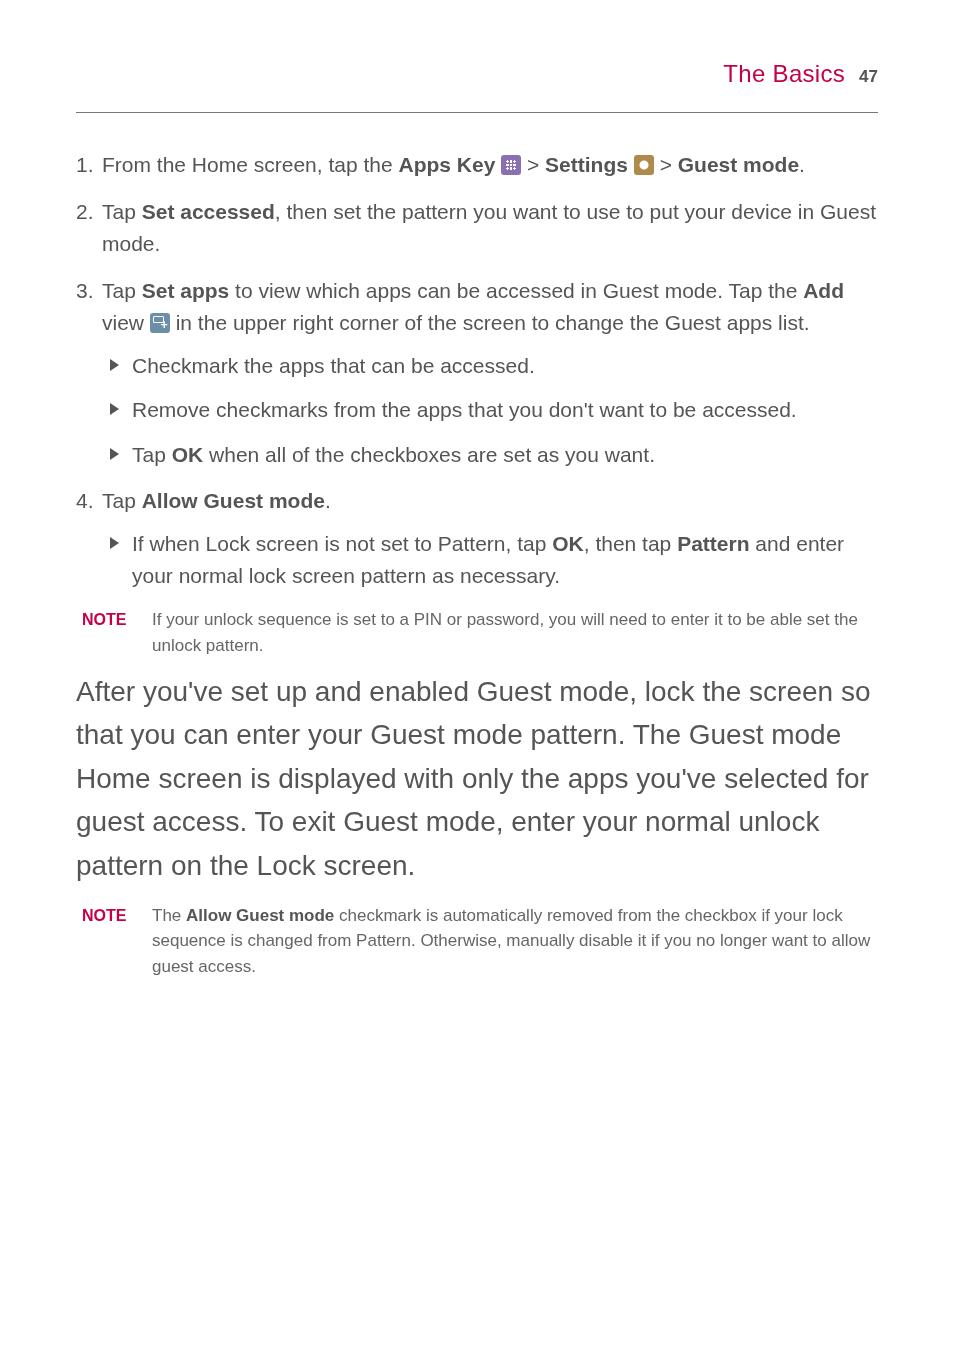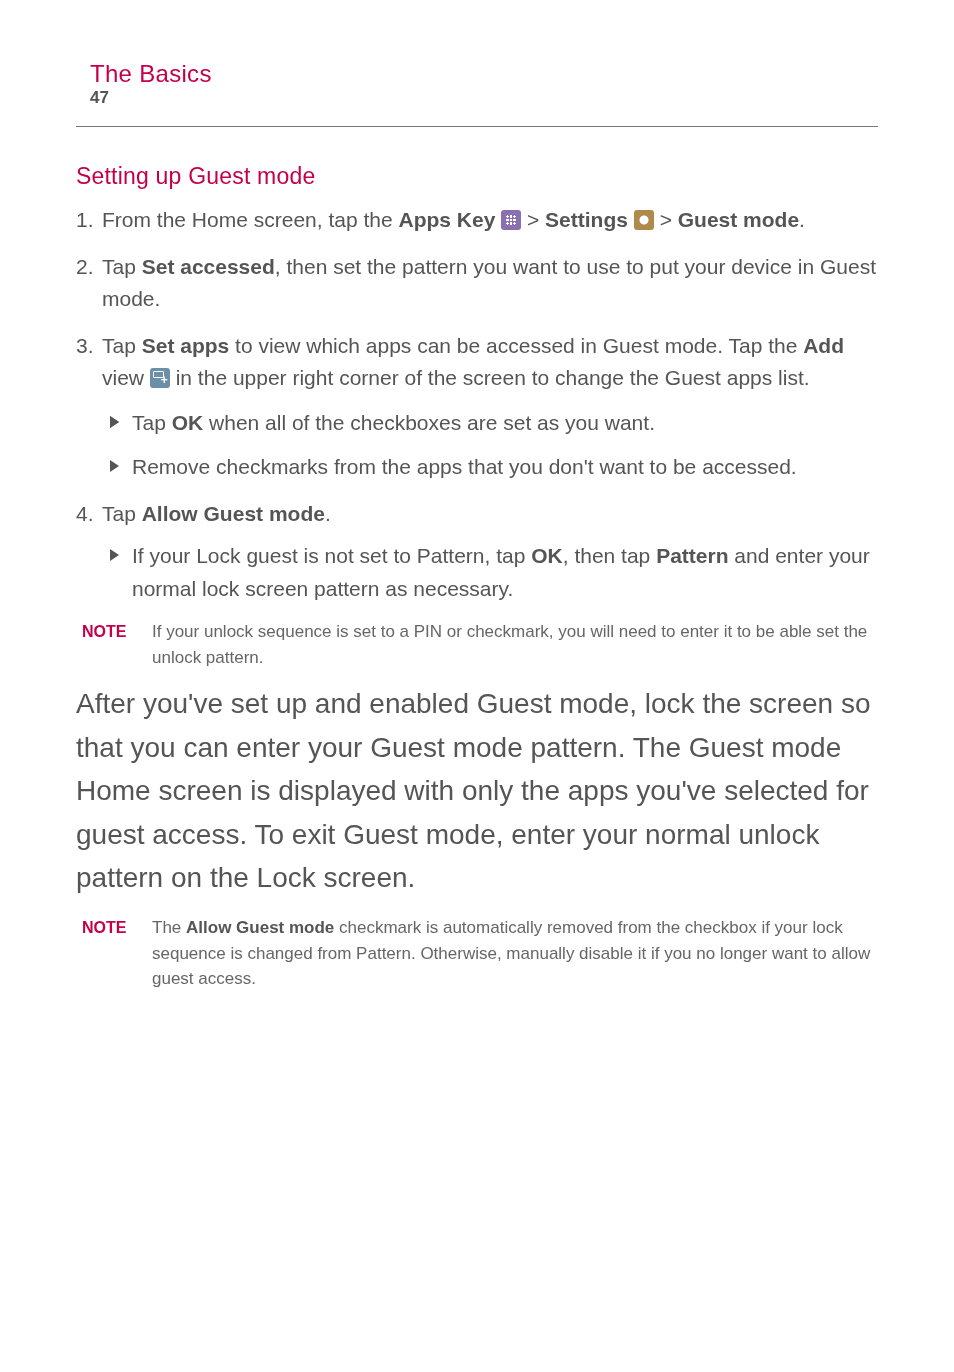--- a/index.html
+++ b/index.html
@@ -12,23 +12,22 @@
   }
   .page {
     padding: 60px 76px 60px 76px;
     box-sizing: border-box;
   }
   .header-row {
     display: flex;
     justify-content: flex-end;
     align-items: baseline;
     border-bottom: 1px solid #777;
-    padding-bottom: 18px;
+    padding-bottom: 24px;
     margin-bottom: 36px;
-    flex-direction: column;
   }
   .header-title {
     color: #c4004b;
     font-size: 24px;
     font-weight: 400;
     letter-spacing: 0.3px;
   }
   .header-page {
     color: #555;
     font-size: 17px;
@@ -168,59 +167,58 @@
 </head>
 <body>
 
 <div class="page">
 
   <div class="header-row">
     <span class="header-title">The Basics</span>
     <span class="header-page">47</span>
   </div>
 
-  <div class="section-heading">Setting up Guest mode</div>
 
   <ol class="steps">
     <li>
       <span class="marker">1.</span>
       <span> From the Home screen, tap the </span><span class="bold">Apps Key</span>
       <span class="inline-icon icon-apps"></span><span> &gt; </span><span class="bold">Settings</span>
       <span class="inline-icon icon-settings"></span><span> &gt; </span><span class="bold">Guest mode</span><span>.</span>
     </li>
 
     <li>
       <span class="marker">2.</span>
       <span> Tap </span><span class="bold">Set accessed</span><span>, then set the pattern you want to use to put your device in Guest mode.</span>
     </li>
 
     <li>
       <span class="marker">3.</span>
       <span> Tap </span><span class="bold">Set apps</span><span> to view which apps can be accessed in Guest mode. Tap the </span><span class="bold">Add</span><span> view </span><span class="inline-icon icon-add"></span><span> in the upper right corner of the screen to change the Guest apps list.</span>
 
       <ul class="sub-list">
-        <li><span class="tri"></span></li>
+        <li><span class="tri"></span><span>Checkmark the apps that can be accessed.</span></li>
+        <li><span class="tri"></span><span>Remove checkmarks from the apps that you don't want to be accessed.</span></li>
         <li><span class="tri"></span><span>Tap </span><span class="bold">OK</span><span> when all of the checkboxes are set as you want.</span></li>
-        <li><span class="tri"></span><span>Remove checkmarks from the apps that you don't want to be accessed.</span></li>
       </ul>
     </li>
 
     <li>
       <span class="marker">4.</span>
       <span> Tap </span><span class="bold">Allow Guest mode</span><span>.</span>
 
       <ul class="sub-list">
-        <li><span class="tri"></span><span>If your Lock guest is not set to Pattern, tap </span><span class="bold">OK</span><span>, then tap </span><span class="bold">Pattern</span><span> and enter your normal lock screen pattern as necessary.</span></li>
+        <li><span class="tri"></span><span>If when Lock screen is not set to Pattern, tap </span><span class="bold">OK</span><span>, then tap </span><span class="bold">Pattern</span><span> and enter your normal lock screen pattern as necessary.</span></li>
       </ul>
     </li>
   </ol>
 
   <div class="note-block">
     <div class="note-label">NOTE</div>
-    <div>If your unlock sequence is set to a PIN or checkmark, you will need to enter it to be able set the unlock pattern.</div>
+    <div>If your unlock sequence is set to a PIN or password, you will need to enter it to be able set the unlock pattern.</div>
   </div>
 
 
   <div class="body-para">After you've set up and enabled Guest mode, lock the screen so that you can enter your Guest mode pattern. The Guest mode Home screen is displayed with only the apps you've selected for guest access. To exit Guest mode, enter your normal unlock pattern on the Lock screen.</div>
 
   <div class="note-block">
     <div class="note-label">NOTE</div>
     <div>
       <span>The </span><span class="bold">Allow Guest mode</span><span> checkmark is automatically removed from the checkbox if your lock sequence is changed from Pattern. Otherwise, manually disable it if you no longer want to allow guest access.</span>
     </div>

